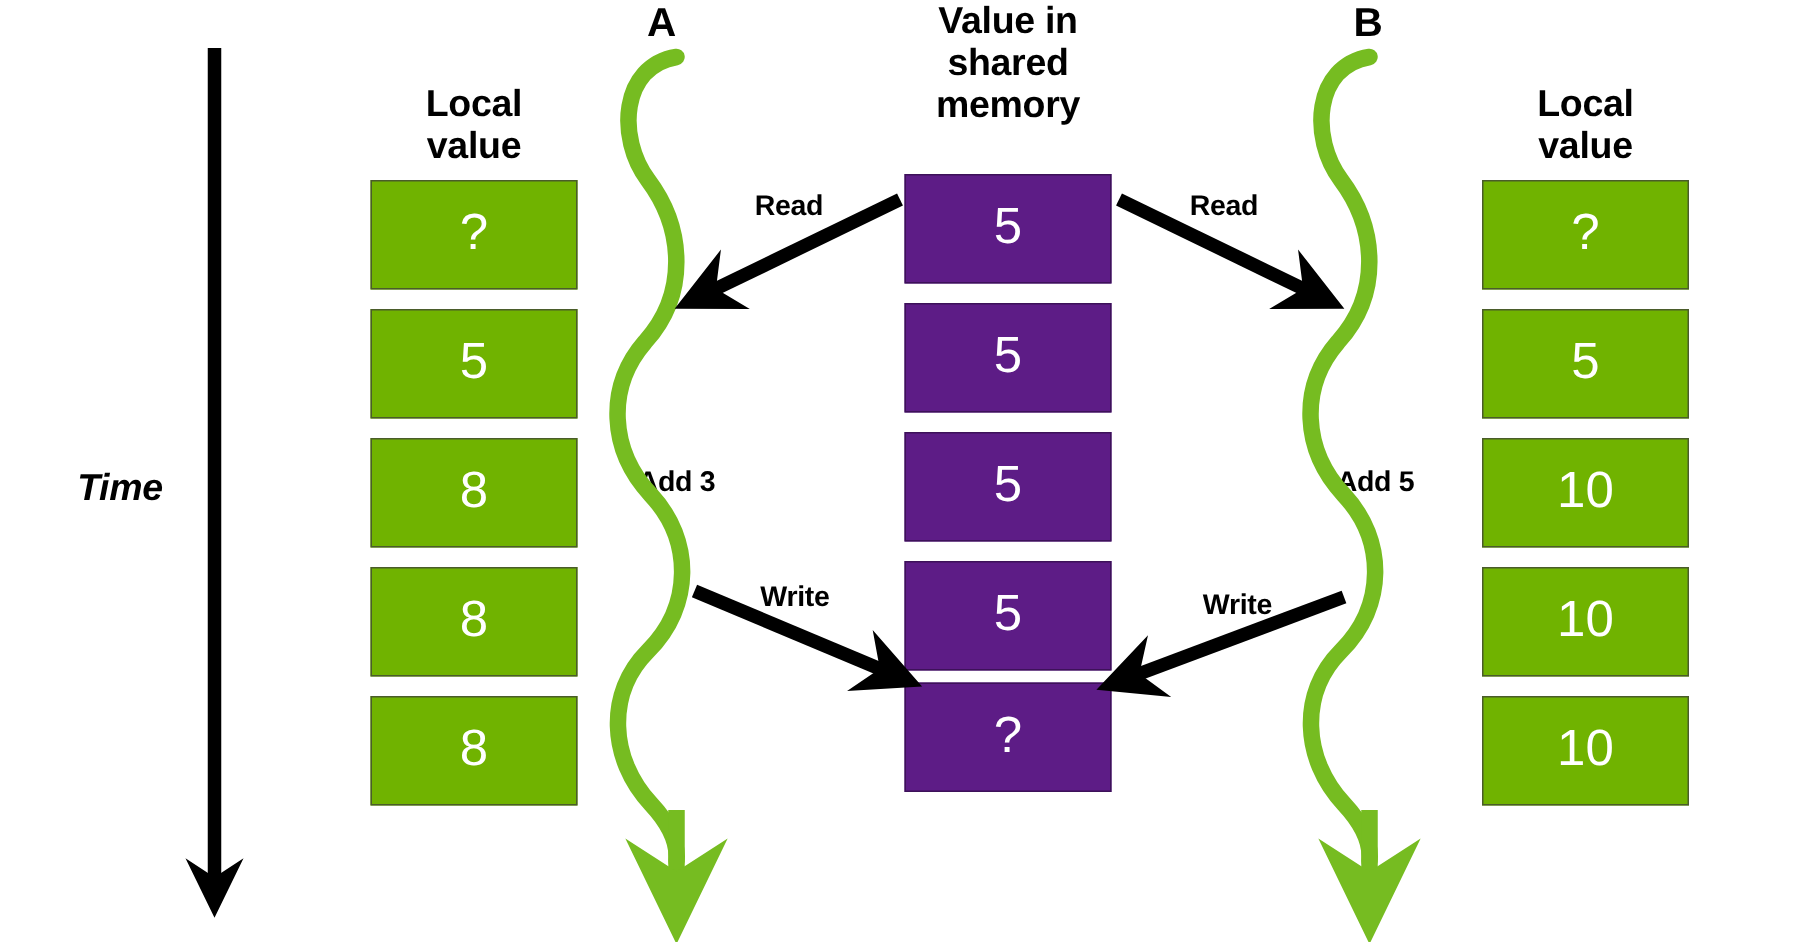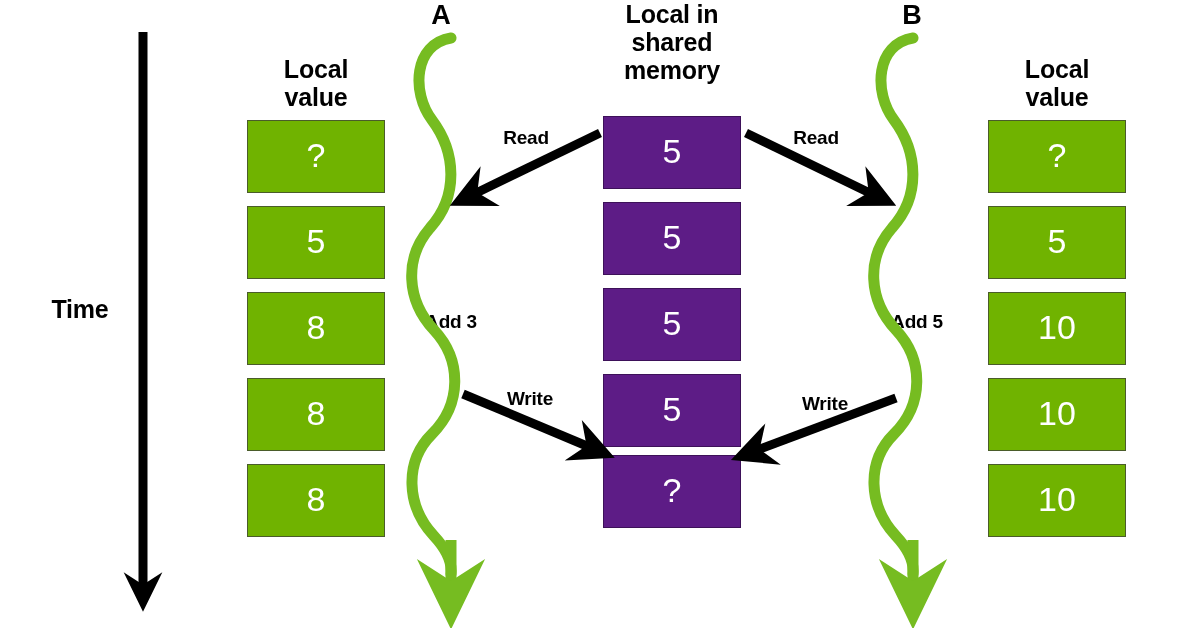--- a/index.html
+++ b/index.html
@@ -192,32 +192,32 @@
     <g>
       <path d="M896,398 L752,452" fill="none" stroke="#000000" stroke-width="9" marker-end="url(#blkhead)"></path>
     </g>
   </svg>
 
   <div class="labels-layer">
 
     <div class="hdr col-head" style="left:247px; top:55px; width:138px;">Local
 value</div>
 
-    <div class="hdr col-head" style="left:586px; top:0px; width:172px;">Local in
+    <div class="hdr col-head" style="left:586px; top:0px; width:172px;">Value in
 shared
 memory</div>
 
     <div class="hdr col-head" style="left:988px; top:55px; width:138px;">Local
 value</div>
 
     <div class="hdr thread-letter" style="left:411px; top:0px; width:60px;">A</div>
 
     <div class="hdr thread-letter" style="left:882px; top:0px; width:60px;">B</div>
 
-    <div class="hdr axis-label" style="left:30px; top:295px; width:100px;">Time</div>
+    <div class="hdr axis-label" style="left:30px; top:311px; width:100px;font-style:italic;">Time</div>
 
     <div class="hdr edge-label" style="left:479px; top:127px; width:94px;">Read</div>
 
     <div class="hdr edge-label" style="left:769px; top:127px; width:94px;">Read</div>
 
     <div class="hdr edge-label" style="left:400px; top:311px; width:102px;">Add 3</div>
 
     <div class="hdr edge-label" style="left:866px; top:311px; width:102px;">Add 5</div>
 
     <div class="hdr edge-label" style="left:481px; top:388px; width:98px;">Write</div>

